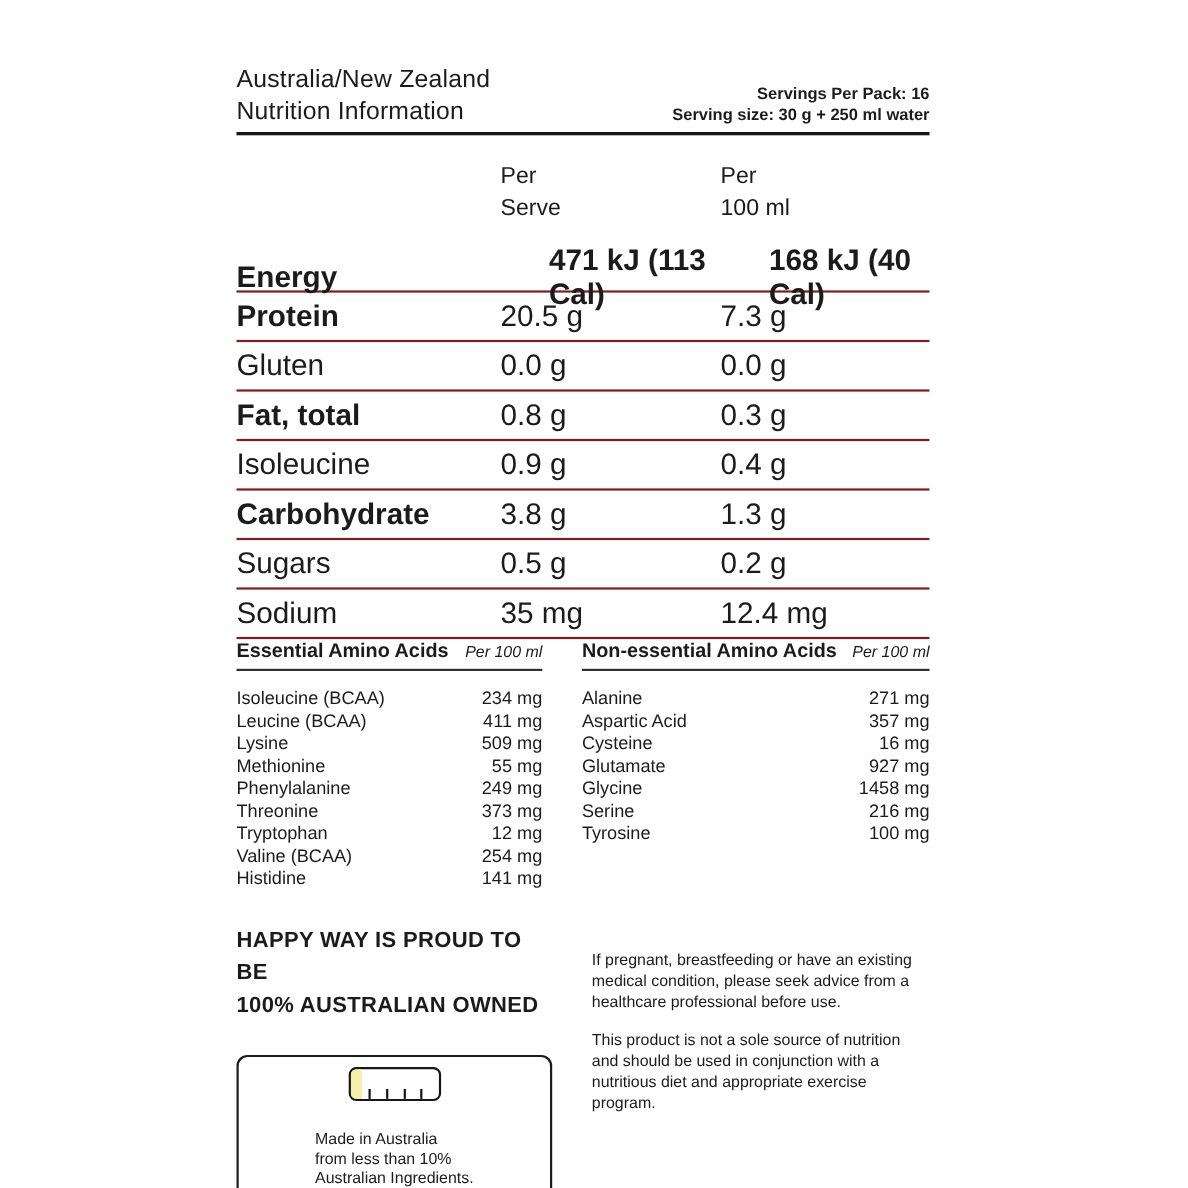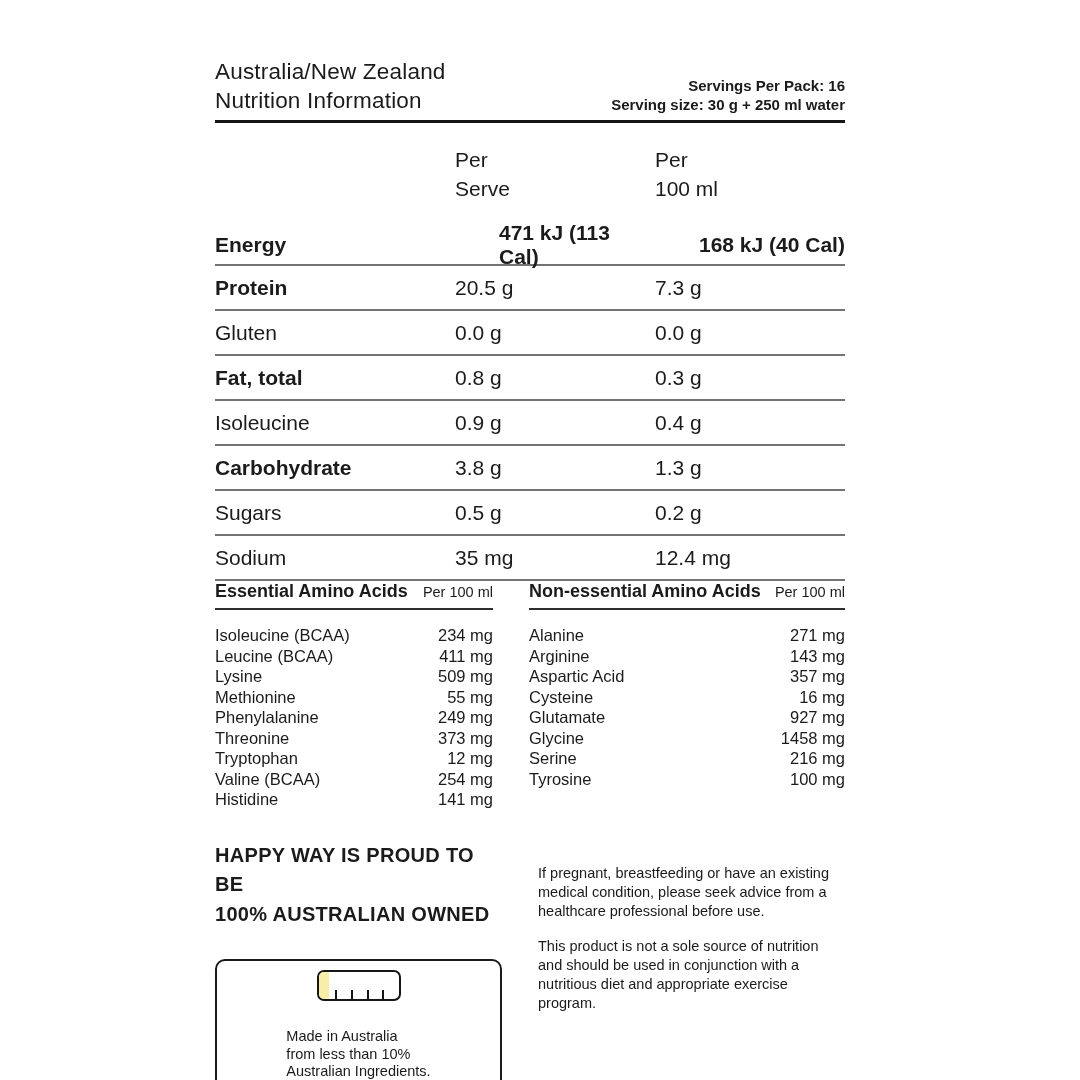--- a/index.html
+++ b/index.html
@@ -16,32 +16,32 @@
           border-bottom:3px solid #151515;padding-bottom:5px;}
   .title{font-size:22.5px;line-height:29px;letter-spacing:0.2px;}
   .serving-info{font-size:15px;line-height:19px;text-align:right;font-weight:bold;
                 font-weight:600;padding-bottom:1px;}
 
   
   .col-heads{display:grid;grid-template-columns:240px 200px 190px;margin-top:22px;
              font-size:21px;line-height:29px;}
   .rows{margin-top:18px;}
   .trow{display:grid;grid-template-columns:240px 200px 190px;height:43px;
-        align-items:center;border-bottom:2px solid #737373;font-size:21px;}
+        align-items:center;border-bottom:2px solid #7f1d1d;font-size:27px;}
   .b-label .tl{font-weight:bold;}
   .b-val .tv{font-weight:bold;margin-left:44px;}
 
   
   .amino{display:flex;gap:36px;}
   .amino-col.left{width:278px;}
   .amino-col.right{width:316px;}
   .amino-head{display:flex;justify-content:space-between;align-items:baseline;
               border-bottom:2px solid #2e2e2e;padding-bottom:6px;}
   .amino-title{font-weight:bold;font-size:18px;}
-  .amino-unit{font-size:14.5px;}
+  .amino-unit{font-size:14.5px;font-style:italic;}
   .amino-list{margin-top:15px;font-size:16.5px;line-height:20.5px;}
   .arow{display:flex;justify-content:space-between;}
 
   
   .footer{display:flex;gap:36px;margin-top:31px;}
   .foot-left{width:287px;flex:0 0 287px;}
   .headline{font-weight:bold;font-size:20px;line-height:29.5px;letter-spacing:0.3px;}
   .aus-box{margin-top:30px;border:2px solid #1b1b1b;border-radius:10px;
            padding:9px 0;display:flex;align-items:center;gap:27px;flex-direction:column;}
   .gauge{position:relative;width:80px;height:27px;border:2.5px solid #161616;
@@ -174,24 +174,20 @@
         <div class="amino-head">
           <span class="amino-title">Non-essential Amino Acids</span>
           <span class="amino-unit">Per 100 ml</span>
         </div>
         <div class="amino-list">
           <div class="arow">
               <span>Alanine</span>
               <span>271 mg</span>
             </div>
           <div class="arow">
-              <span>Arginine</span>
-              <span>143 mg</span>
-            </div>
-          <div class="arow">
               <span>Aspartic Acid</span>
               <span>357 mg</span>
             </div>
           <div class="arow">
               <span>Cysteine</span>
               <span>16 mg</span>
             </div>
           <div class="arow">
               <span>Glutamate</span>
               <span>927 mg</span>

